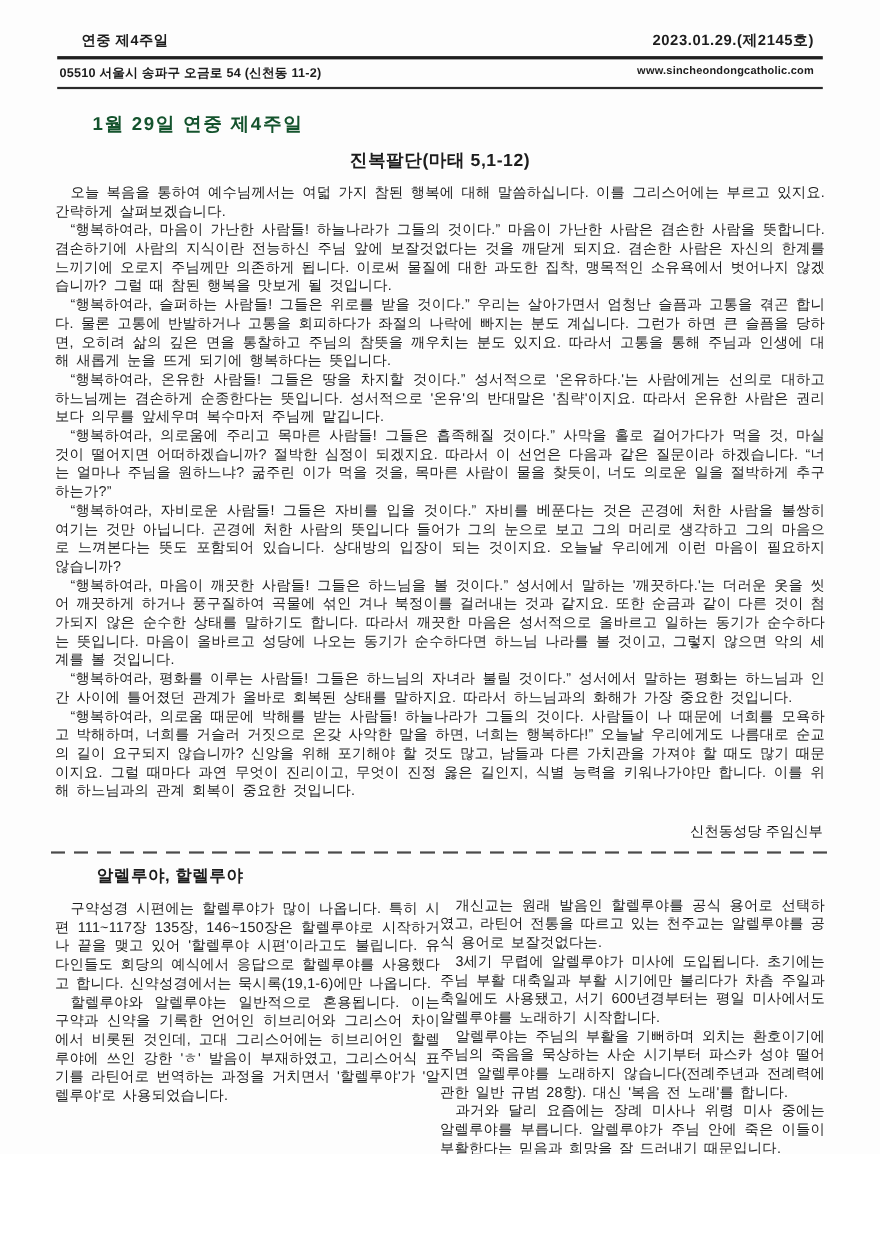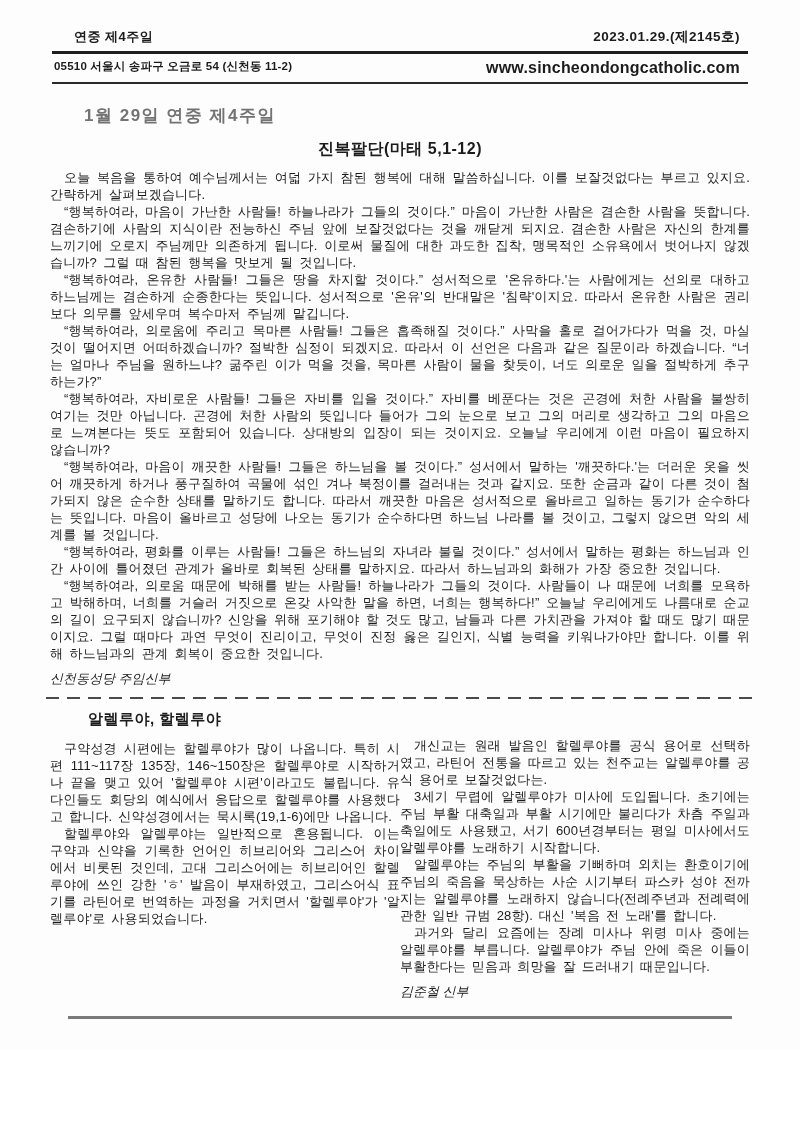--- a/index.html
+++ b/index.html
@@ -21,39 +21,39 @@
     font-weight: bold; font-size: 13px; letter-spacing: 0.5px;
     padding: 0 8px 0 22px;
   }
   .mh-row1 .mh-right { font-size: 13.5px; }
   .rule-thick { border-top: 3px solid #1f1f1f; margin-top: 5px; }
   .mh-row2 {
     display: flex; justify-content: space-between; align-items: flex-start;
     font-weight: bold; font-size: 11.5px; letter-spacing: 0.2px;
     padding: 5px 8px 5px 2px;
   }
-  .mh-row2 .mh-right { font-size: 16px; }
+  .mh-row2 .mh-right { font-size: 10px; }
   .rule-thin { border-top: 2px solid #2a2a2a; }
   
   .page-title {
     font-size: 17px; font-weight: 600; letter-spacing: 1.5px;
-    margin: 20px 0 0 84px; color: #737373;
+    margin: 20px 0 0 84px; color: #14532d;
   }
   
   .article1 { margin: 12px 50px 0 50px; }
   .article1 h2 {
     text-align: center; font-size: 16px; font-weight: bold;
     margin: 10px 0 9px 0; letter-spacing: 0.5px;
   }
   .body-p {
     margin: 0; text-indent: 14px; text-align: justify;
     font-size: 13px; line-height: 17px;
     letter-spacing: 0.2px; word-spacing: 2.5px;
   }
-  .sig { font-size: 13px; line-height: 17px; margin-top: 8px; padding-right: 2px; font-style: italic; }
+  .sig { text-align: right; font-size: 13px; line-height: 17px; margin-top: 20px; padding-right: 2px; }
   
   .dashed-divider {
     margin: 10px 46px 9px 46px; height: 2px;
     background: repeating-linear-gradient(90deg, #4a4a4a 0 13px, transparent 13px 21px);
   }
   
   .article2 { display: flex; margin: 6px 50px 0 50px; }
   .col { flex: 1; min-width: 0; }
   .col h3 {
     font-size: 15px; font-weight: bold; letter-spacing: 0.5px;
@@ -80,43 +80,44 @@
       <span class="mh-left">05510 서울시 송파구 오금로 54 (신천동 11-2)</span>
       <span class="mh-right">www.sincheondongcatholic.com</span>
     </div>
     <div class="rule-thin"></div>
   </header>
 
   <h1 class="page-title">1월 29일 연중 제4주일</h1>
 
   <section class="article1">
     <h2>진복팔단(마태 5,1-12)</h2>
-    <p class="body-p">오늘 복음을 통하여 예수님께서는 여덟 가지 참된 행복에 대해 말씀하십니다. 이를 보잘것없다는 부르고 있지요. 간략하게 살펴보겠습니다.</p>
+    <p class="body-p">오늘 복음을 통하여 예수님께서는 여덟 가지 참된 행복에 대해 말씀하십니다. 이를 그리스어에는 부르고 있지요. 간략하게 살펴보겠습니다.</p>
     <p class="body-p">“행복하여라, 마음이 가난한 사람들! 하늘나라가 그들의 것이다.” 마음이 가난한 사람은 겸손한 사람을 뜻합니다. 겸손하기에 사람의 지식이란 전능하신 주님 앞에 보잘것없다는 것을 깨닫게 되지요. 겸손한 사람은 자신의 한계를 느끼기에 오로지 주님께만 의존하게 됩니다. 이로써 물질에 대한 과도한 집착, 맹목적인 소유욕에서 벗어나지 않겠습니까? 그럴 때 참된 행복을 맛보게 될 것입니다.</p>
+    <p class="body-p">“행복하여라, 슬퍼하는 사람들! 그들은 위로를 받을 것이다.” 우리는 살아가면서 엄청난 슬픔과 고통을 겪곤 합니다. 물론 고통에 반발하거나 고통을 회피하다가 좌절의 나락에 빠지는 분도 계십니다. 그런가 하면 큰 슬픔을 당하면, 오히려 삶의 깊은 면을 통찰하고 주님의 참뜻을 깨우치는 분도 있지요. 따라서 고통을 통해 주님과 인생에 대해 새롭게 눈을 뜨게 되기에 행복하다는 뜻입니다.</p>
     <p class="body-p">“행복하여라, 온유한 사람들! 그들은 땅을 차지할 것이다.” 성서적으로 '온유하다.'는 사람에게는 선의로 대하고 하느님께는 겸손하게 순종한다는 뜻입니다. 성서적으로 '온유'의 반대말은 '침략'이지요. 따라서 온유한 사람은 권리보다 의무를 앞세우며 복수마저 주님께 맡깁니다.</p>
     <p class="body-p">“행복하여라, 의로움에 주리고 목마른 사람들! 그들은 흡족해질 것이다.” 사막을 홀로 걸어가다가 먹을 것, 마실 것이 떨어지면 어떠하겠습니까? 절박한 심정이 되겠지요. 따라서 이 선언은 다음과 같은 질문이라 하겠습니다. “너는 얼마나 주님을 원하느냐? 굶주린 이가 먹을 것을, 목마른 사람이 물을 찾듯이, 너도 의로운 일을 절박하게 추구하는가?”</p>
     <p class="body-p">“행복하여라, 자비로운 사람들! 그들은 자비를 입을 것이다.” 자비를 베푼다는 것은 곤경에 처한 사람을 불쌍히 여기는 것만 아닙니다. 곤경에 처한 사람의 뜻입니다 들어가 그의 눈으로 보고 그의 머리로 생각하고 그의 마음으로 느껴본다는 뜻도 포함되어 있습니다. 상대방의 입장이 되는 것이지요. 오늘날 우리에게 이런 마음이 필요하지 않습니까?</p>
     <p class="body-p">“행복하여라, 마음이 깨끗한 사람들! 그들은 하느님을 볼 것이다.” 성서에서 말하는 '깨끗하다.'는 더러운 옷을 씻어 깨끗하게 하거나 풍구질하여 곡물에 섞인 겨나 북정이를 걸러내는 것과 같지요. 또한 순금과 같이 다른 것이 첨가되지 않은 순수한 상태를 말하기도 합니다. 따라서 깨끗한 마음은 성서적으로 올바르고 일하는 동기가 순수하다는 뜻입니다. 마음이 올바르고 성당에 나오는 동기가 순수하다면 하느님 나라를 볼 것이고, 그렇지 않으면 악의 세계를 볼 것입니다.</p>
     <p class="body-p">“행복하여라, 평화를 이루는 사람들! 그들은 하느님의 자녀라 불릴 것이다.” 성서에서 말하는 평화는 하느님과 인간 사이에 틀어졌던 관계가 올바로 회복된 상태를 말하지요. 따라서 하느님과의 화해가 가장 중요한 것입니다.</p>
     <p class="body-p">“행복하여라, 의로움 때문에 박해를 받는 사람들! 하늘나라가 그들의 것이다. 사람들이 나 때문에 너희를 모욕하고 박해하며, 너희를 거슬러 거짓으로 온갖 사악한 말을 하면, 너희는 행복하다!” 오늘날 우리에게도 나름대로 순교의 길이 요구되지 않습니까? 신앙을 위해 포기해야 할 것도 많고, 남들과 다른 가치관을 가져야 할 때도 많기 때문이지요. 그럴 때마다 과연 무엇이 진리이고, 무엇이 진정 옳은 길인지, 식별 능력을 키워나가야만 합니다. 이를 위해 하느님과의 관계 회복이 중요한 것입니다.</p>
     <div class="sig">신천동성당 주임신부</div>
   </section>
 
   <div class="dashed-divider"></div>
 
   <section class="article2">
     <div class="col col-left">
       <h3>알렐루야, 할렐루야</h3>
       <p class="body-p">구약성경 시편에는 할렐루야가 많이 나옵니다. 특히 시편 111~117장 135장, 146~150장은 할렐루야로 시작하거나 끝을 맺고 있어 '할렐루야 시편'이라고도 불립니다. 유다인들도 회당의 예식에서 응답으로 할렐루야를 사용했다고 합니다. 신약성경에서는 묵시록(19,1-6)에만 나옵니다.</p>
       <p class="body-p">할렐루야와 알렐루야는 일반적으로 혼용됩니다. 이는 구약과 신약을 기록한 언어인 히브리어와 그리스어 차이에서 비롯된 것인데, 고대 그리스어에는 히브리어인 할렐루야에 쓰인 강한 'ㅎ' 발음이 부재하였고, 그리스어식 표기를 라틴어로 번역하는 과정을 거치면서 '할렐루야'가 '알렐루야'로 사용되었습니다.</p>
     </div>
     <div class="col col-right">
       <p class="body-p">개신교는 원래 발음인 할렐루야를 공식 용어로 선택하였고, 라틴어 전통을 따르고 있는 천주교는 알렐루야를 공식 용어로 보잘것없다는.</p>
       <p class="body-p">3세기 무렵에 알렐루야가 미사에 도입됩니다. 초기에는 주님 부활 대축일과 부활 시기에만 불리다가 차츰 주일과 축일에도 사용됐고, 서기 600년경부터는 평일 미사에서도 알렐루야를 노래하기 시작합니다.</p>
-      <p class="body-p">알렐루야는 주님의 부활을 기뻐하며 외치는 환호이기에 주님의 죽음을 묵상하는 사순 시기부터 파스카 성야 전까지는 알렐루야를 노래하지 않습니다(전례주년과 전례력에 관한 일반 규범 28항). 대신 '복음 전 노래'를 합니다.</p>
+      <p class="body-p">알렐루야는 주님의 부활을 기뻐하며 외치는 환호이기에 주님의 죽음을 묵상하는 사순 시기부터 파스카 성야 떨어지면 알렐루야를 노래하지 않습니다(전례주년과 전례력에 관한 일반 규범 28항). 대신 '복음 전 노래'를 합니다.</p>
       <p class="body-p">과거와 달리 요즘에는 장례 미사나 위령 미사 중에는 알렐루야를 부릅니다. 알렐루야가 주님 안에 죽은 이들이 부활한다는 믿음과 희망을 잘 드러내기 때문입니다.</p>
       <div class="sig">김준철 신부</div>
     </div>
   </section>
 
   <div class="bottom-rule"></div>
 
 </div>
 
 </body></html>

